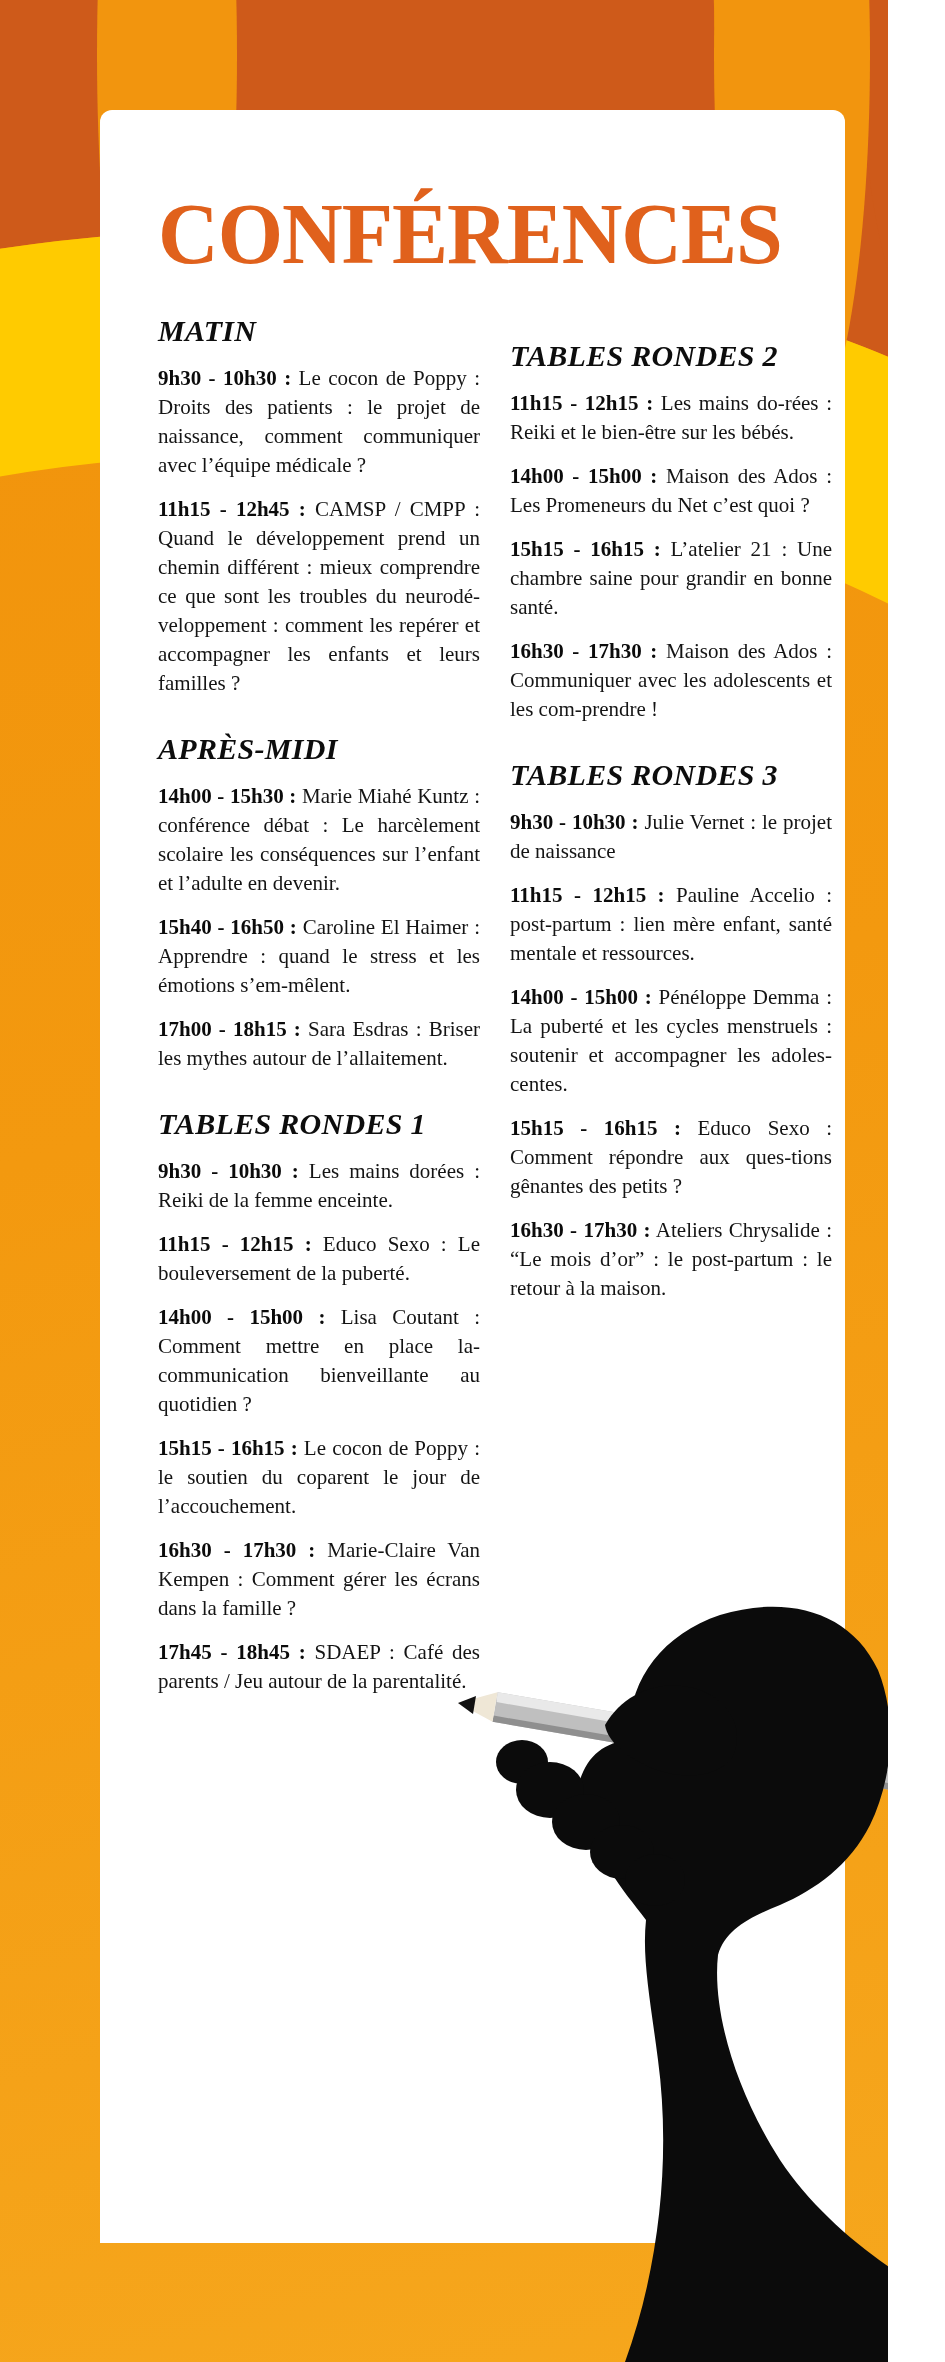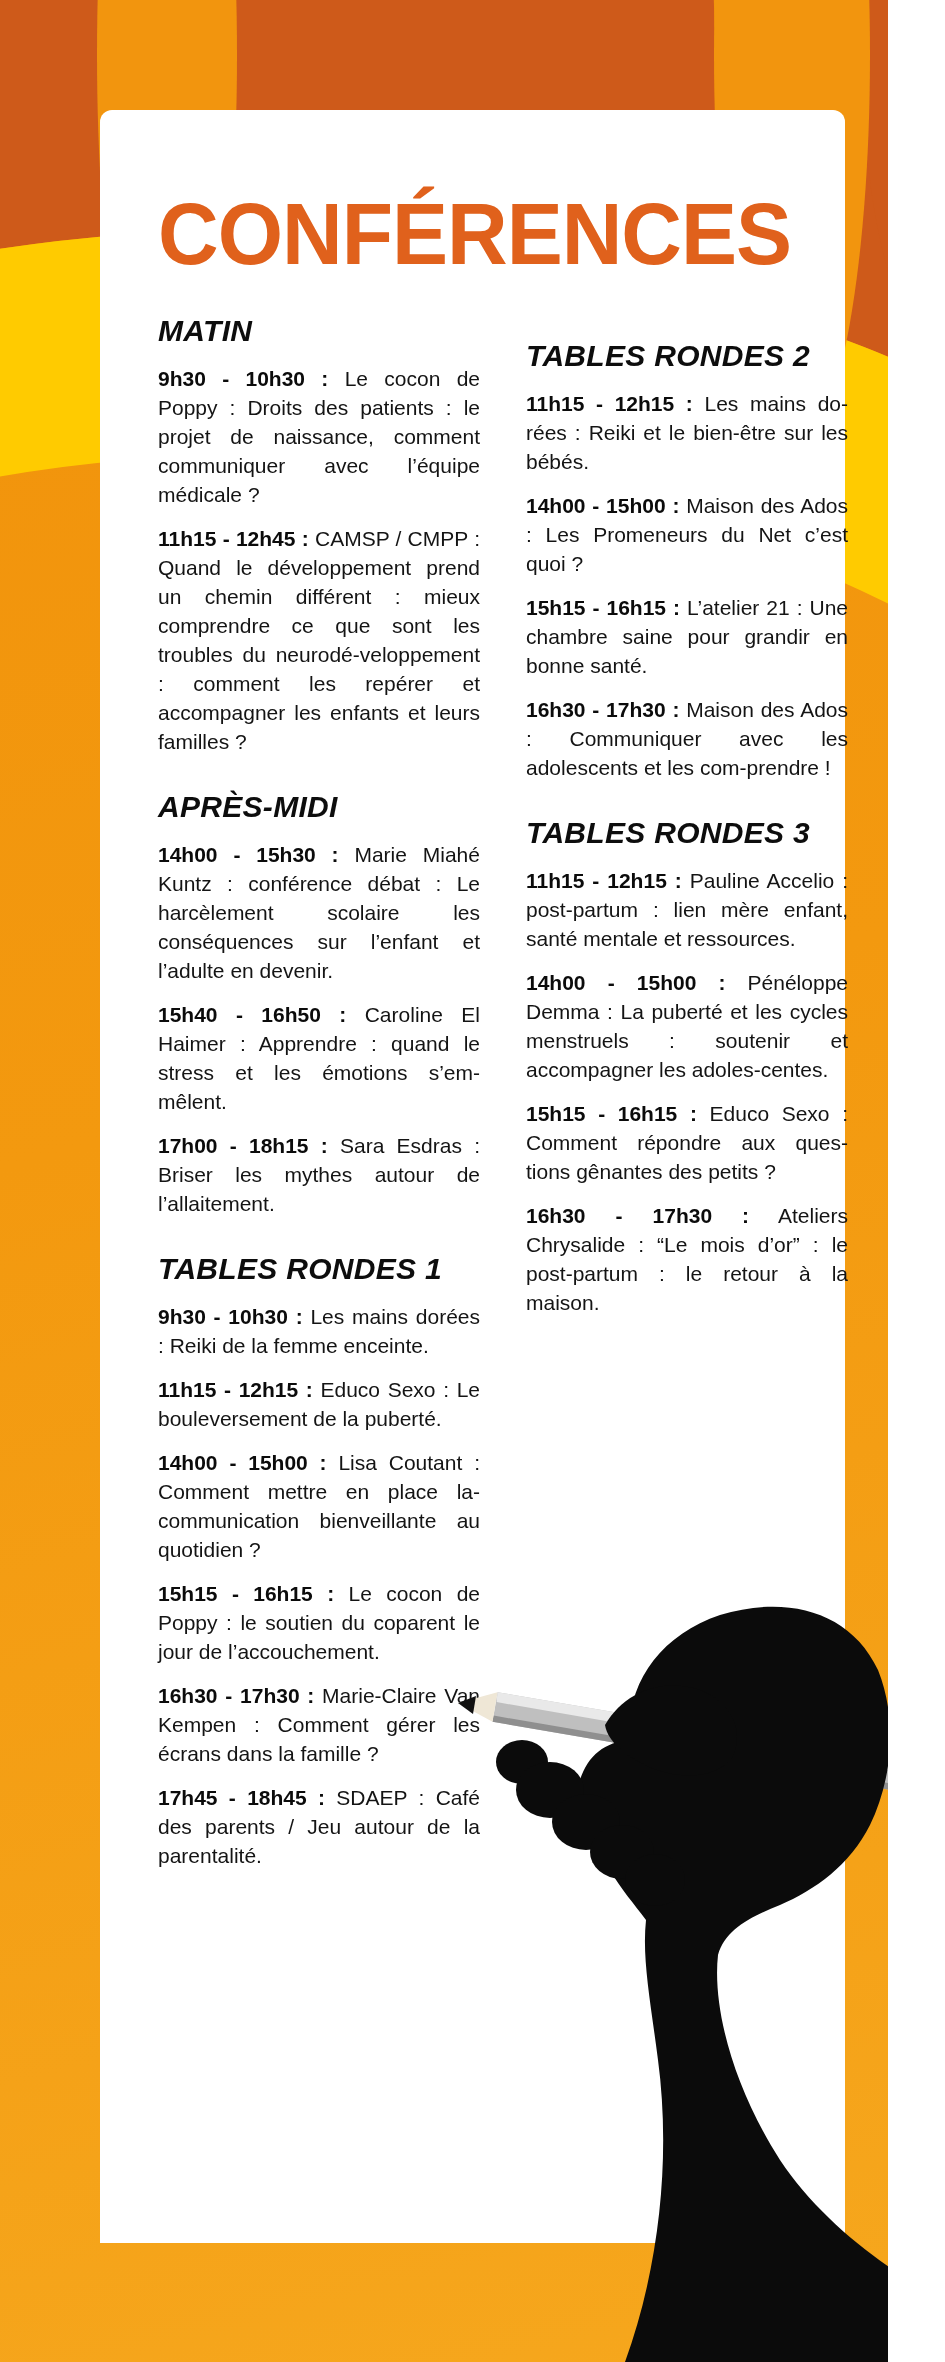--- a/index.html
+++ b/index.html
@@ -1,21 +1,21 @@
 <!DOCTYPE html>
 <html><head>
 <meta charset="utf-8">
 <style>
   html,body{margin:0;padding:0;}
   .page{
     position:relative;
     width:888px;height:2362px;
     overflow:hidden;
     background:linear-gradient(165deg,#F1920B 0%,#F3990F 45%,#F6A71D 100%);
-    font-family:Liberation Sans, sans-serif;
+    font-family:Liberation Serif, serif;
   }
   
   .ring-dark{
     position:absolute;left:-1680px;top:-30px;width:3860px;height:3860px;
     border-radius:50%;box-sizing:border-box;border:260px solid #CE5A1A;
   }
   .ring-yellow{
     position:absolute;left:-1420px;top:230px;width:3340px;height:3340px;
     border-radius:50%;box-sizing:border-box;border:225px solid #FFCB00;
   }
@@ -39,21 +39,21 @@
   .card{
     position:absolute;left:100px;top:110px;width:745px;height:2133px;
     background:#ffffff;border-radius:12px 12px 0 0;
     box-sizing:border-box;padding:78px 14px 0 58px;
   }
   .poster-title{
     font-size:84px;font-weight:800;letter-spacing:-1px;
     color:#E0611C;line-height:1.05;white-space:nowrap;
     transform:scaleY(1.04);transform-origin:left top;
   }
-  .columns{display:flex;gap:46px;margin-top:38px;}
+  .columns{display:flex;gap:30px;margin-top:38px;}
   .col{flex:0 0 322px;width:322px;}
   .col.right{margin-top:25px;}
   .heading{
     font-size:30px;font-weight:800;font-style:italic;
     color:#0d0d0d;letter-spacing:.3px;margin:34px 0 16px 0;
   }
   .col .heading:first-child{margin-top:0;}
   .item{
     margin:0 0 15px 0;font-size:21px;line-height:29px;color:#141414;
     text-align:justify;
@@ -93,20 +93,21 @@
           <p class="item"><strong class="time">16h30 - 17h30 :</strong><span class="txt"> Marie-Claire Van Kempen : Comment gérer les écrans dans la famille ?</span></p>
           <p class="item"><strong class="time">17h45 - 18h45 :</strong><span class="txt"> SDAEP : Café des parents / Jeu autour de la parentalité.</span></p>
         </div>
       <div class="col right" id="col-right">
           <div class="heading">TABLES RONDES 2</div>
           <p class="item"><strong class="time">11h15 - 12h15 :</strong><span class="txt"> Les mains do-rées : Reiki et le bien-être sur les bébés.</span></p>
           <p class="item"><strong class="time">14h00 - 15h00 :</strong><span class="txt"> Maison des Ados : Les Promeneurs du Net c’est quoi ?</span></p>
           <p class="item"><strong class="time">15h15 - 16h15 :</strong><span class="txt"> L’atelier 21 : Une chambre saine pour grandir en bonne santé.</span></p>
           <p class="item"><strong class="time">16h30 - 17h30 :</strong><span class="txt"> Maison des Ados : Communiquer avec les adolescents et les com-prendre !</span></p>
           <div class="heading">TABLES RONDES 3</div>
+          <p class="item"><strong class="time">9h30 - 10h30 :</strong><span class="txt"> Julie Vernet : le projet de naissance</span></p>
           <p class="item"><strong class="time">11h15 - 12h15 :</strong><span class="txt"> Pauline Accelio : post-partum : lien mère enfant, santé mentale et ressources.</span></p>
           <p class="item"><strong class="time">14h00 - 15h00 :</strong><span class="txt"> Pénéloppe Demma : La puberté et les cycles menstruels : soutenir et accompagner les adoles-centes.</span></p>
           <p class="item"><strong class="time">15h15 - 16h15 :</strong><span class="txt"> Educo Sexo : Comment répondre aux ques-tions gênantes des petits ?</span></p>
           <p class="item"><strong class="time">16h30 - 17h30 :</strong><span class="txt"> Ateliers Chrysalide : “Le mois d’or” : le post-partum : le retour à la maison.</span></p>
         </div>
     </div>
   </div>
 
   <svg class="hand-art" viewBox="0 0 545 772" aria-hidden="true">
 

